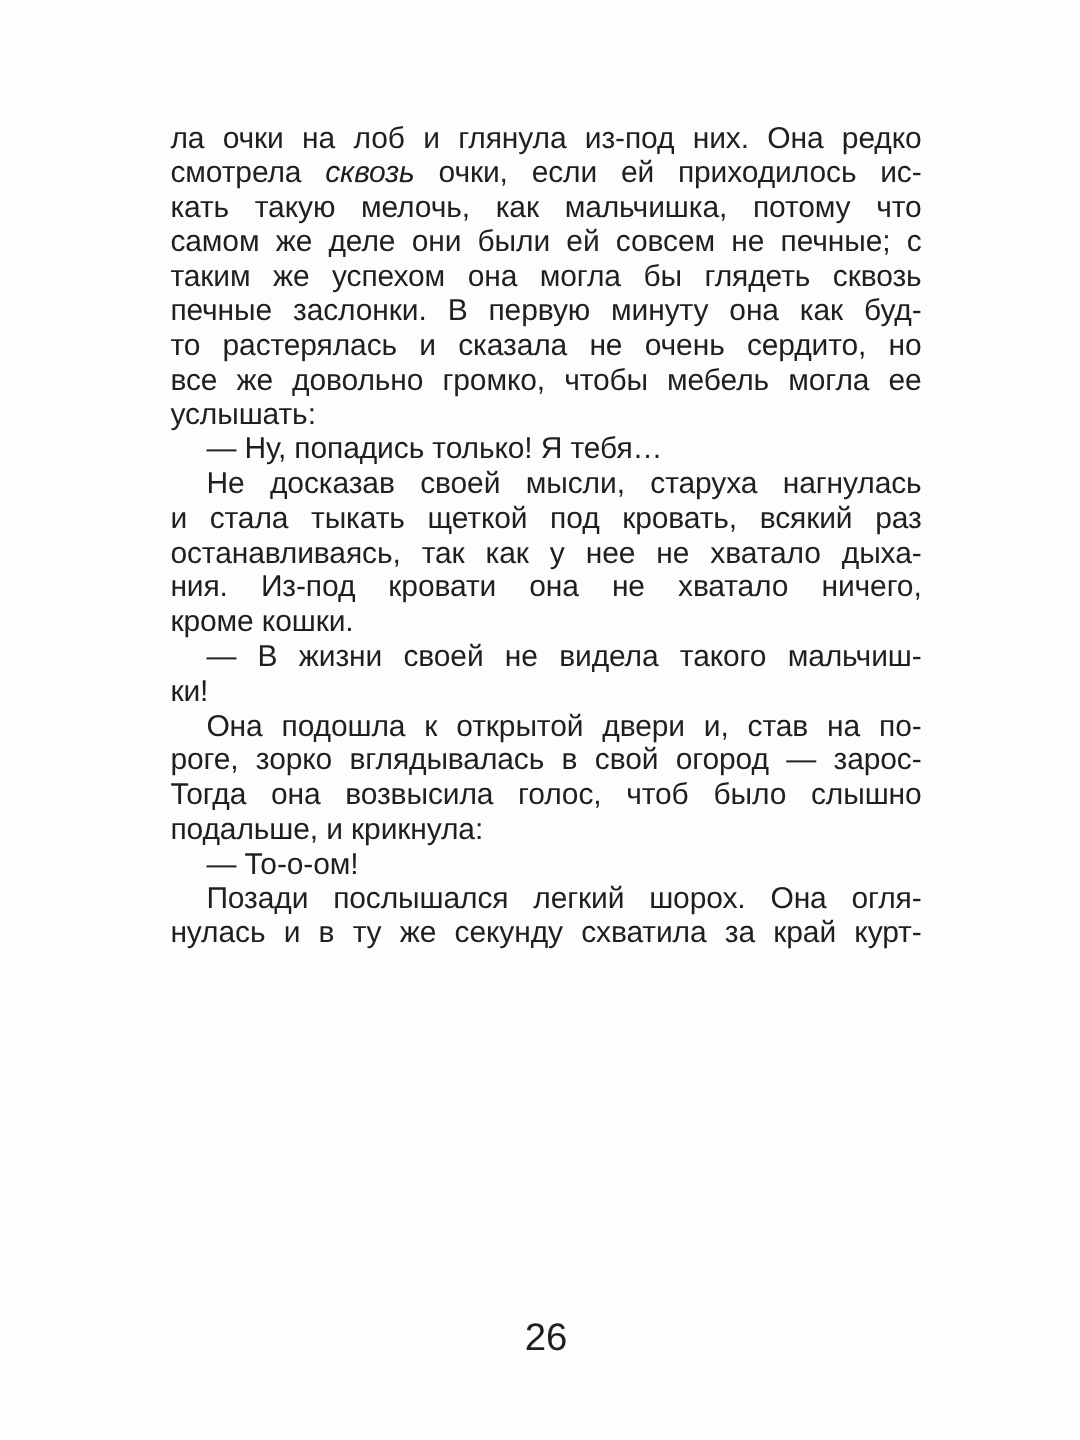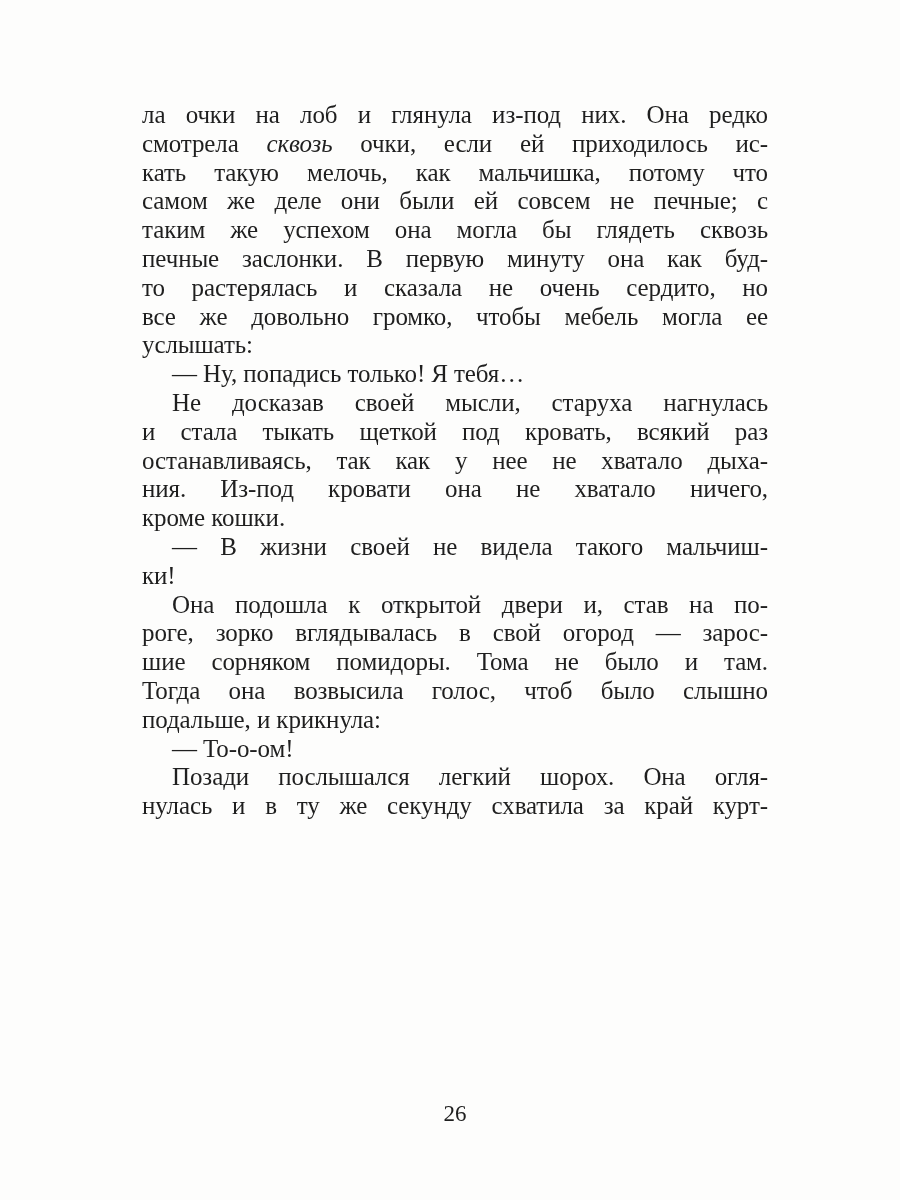--- a/index.html
+++ b/index.html
@@ -8,21 +8,21 @@
     width: 900px;
     height: 1200px;
     background: #fdfdfc;
     overflow: hidden;
   }
   .page {
     position: relative;
     width: 900px;
     height: 1200px;
     background: #fdfdfc;
-    font-family: Liberation Serif, serif;
+    font-family: Liberation Sans, sans-serif;
     color: #1f1f1f;
   }
   .text-block {
     position: absolute;
     left: 142px;
     top: 101px;
     width: 626px;
     font-size: 25px;
     line-height: 28.8px;
     letter-spacing: -0.1px;
@@ -42,21 +42,21 @@
   }
   .italic {
     font-style: italic;
   }
   .page-number {
     position: absolute;
     left: 142px;
     top: 1100px;
     width: 626px;
     text-align: center;
-    font-size: 23px;
+    font-size: 32px;
     line-height: 28px;
   }
 </style>
 </head>
 <body>
 
 <div class="page">
   <div class="text-block">
       <div class="line"><span>ла очки на лоб и глянула из-под них. Она редко</span></div>
       <div class="line"><span>смотрела </span><span class="italic">сквозь</span><span> очки, если ей приходилось ис-</span></div>
@@ -70,21 +70,20 @@
       <div class="line last indent"><span>— Ну, попадись только! Я тебя…</span></div>
       <div class="line indent"><span>Не досказав своей мысли, старуха нагнулась</span></div>
       <div class="line"><span>и стала тыкать щеткой под кровать, всякий раз</span></div>
       <div class="line"><span>останавливаясь, так как у нее не хватало дыха-</span></div>
       <div class="line"><span>ния. Из-под кровати она не хватало ничего,</span></div>
       <div class="line last"><span>кроме кошки.</span></div>
       <div class="line indent"><span>— В жизни своей не видела такого мальчиш-</span></div>
       <div class="line last"><span>ки!</span></div>
       <div class="line indent"><span>Она подошла к открытой двери и, став на по-</span></div>
       <div class="line"><span>роге, зорко вглядывалась в свой огород — зарос-</span></div>
-      <div class="line"><span>шие сорняком помидоры. Тома не было и там.</span></div>
       <div class="line"><span>Тогда она возвысила голос, чтоб было слышно</span></div>
       <div class="line last"><span>подальше, и крикнула:</span></div>
       <div class="line last indent"><span>— То-о-ом!</span></div>
       <div class="line indent"><span>Позади послышался легкий шорох. Она огля-</span></div>
       <div class="line"><span>нулась и в ту же секунду схватила за край курт-</span></div>
     </div>
   <div class="page-number">26</div>
 </div>
 
 </body></html>

